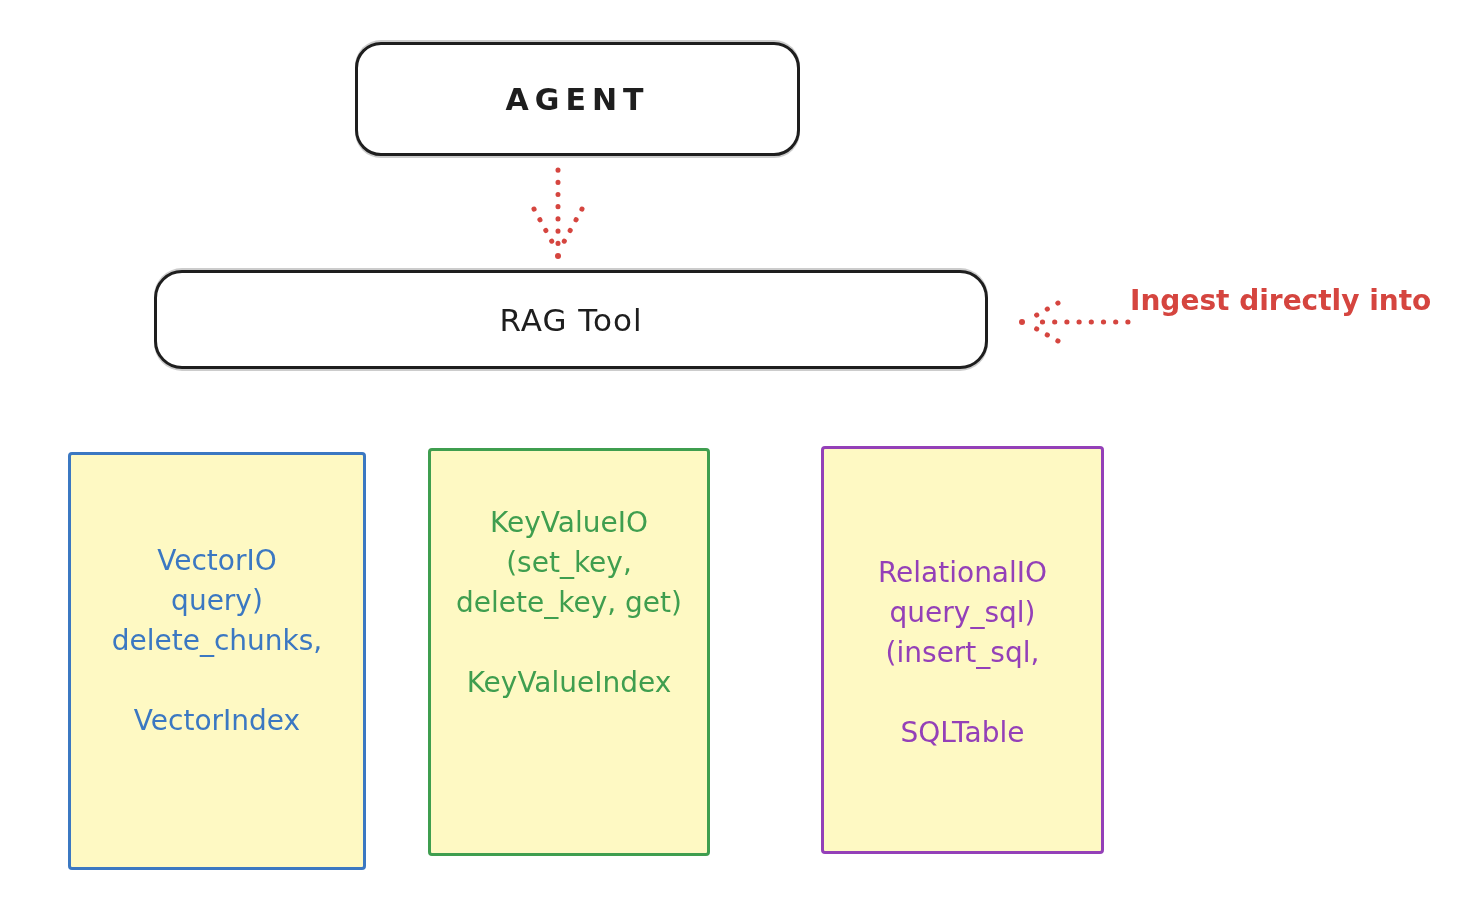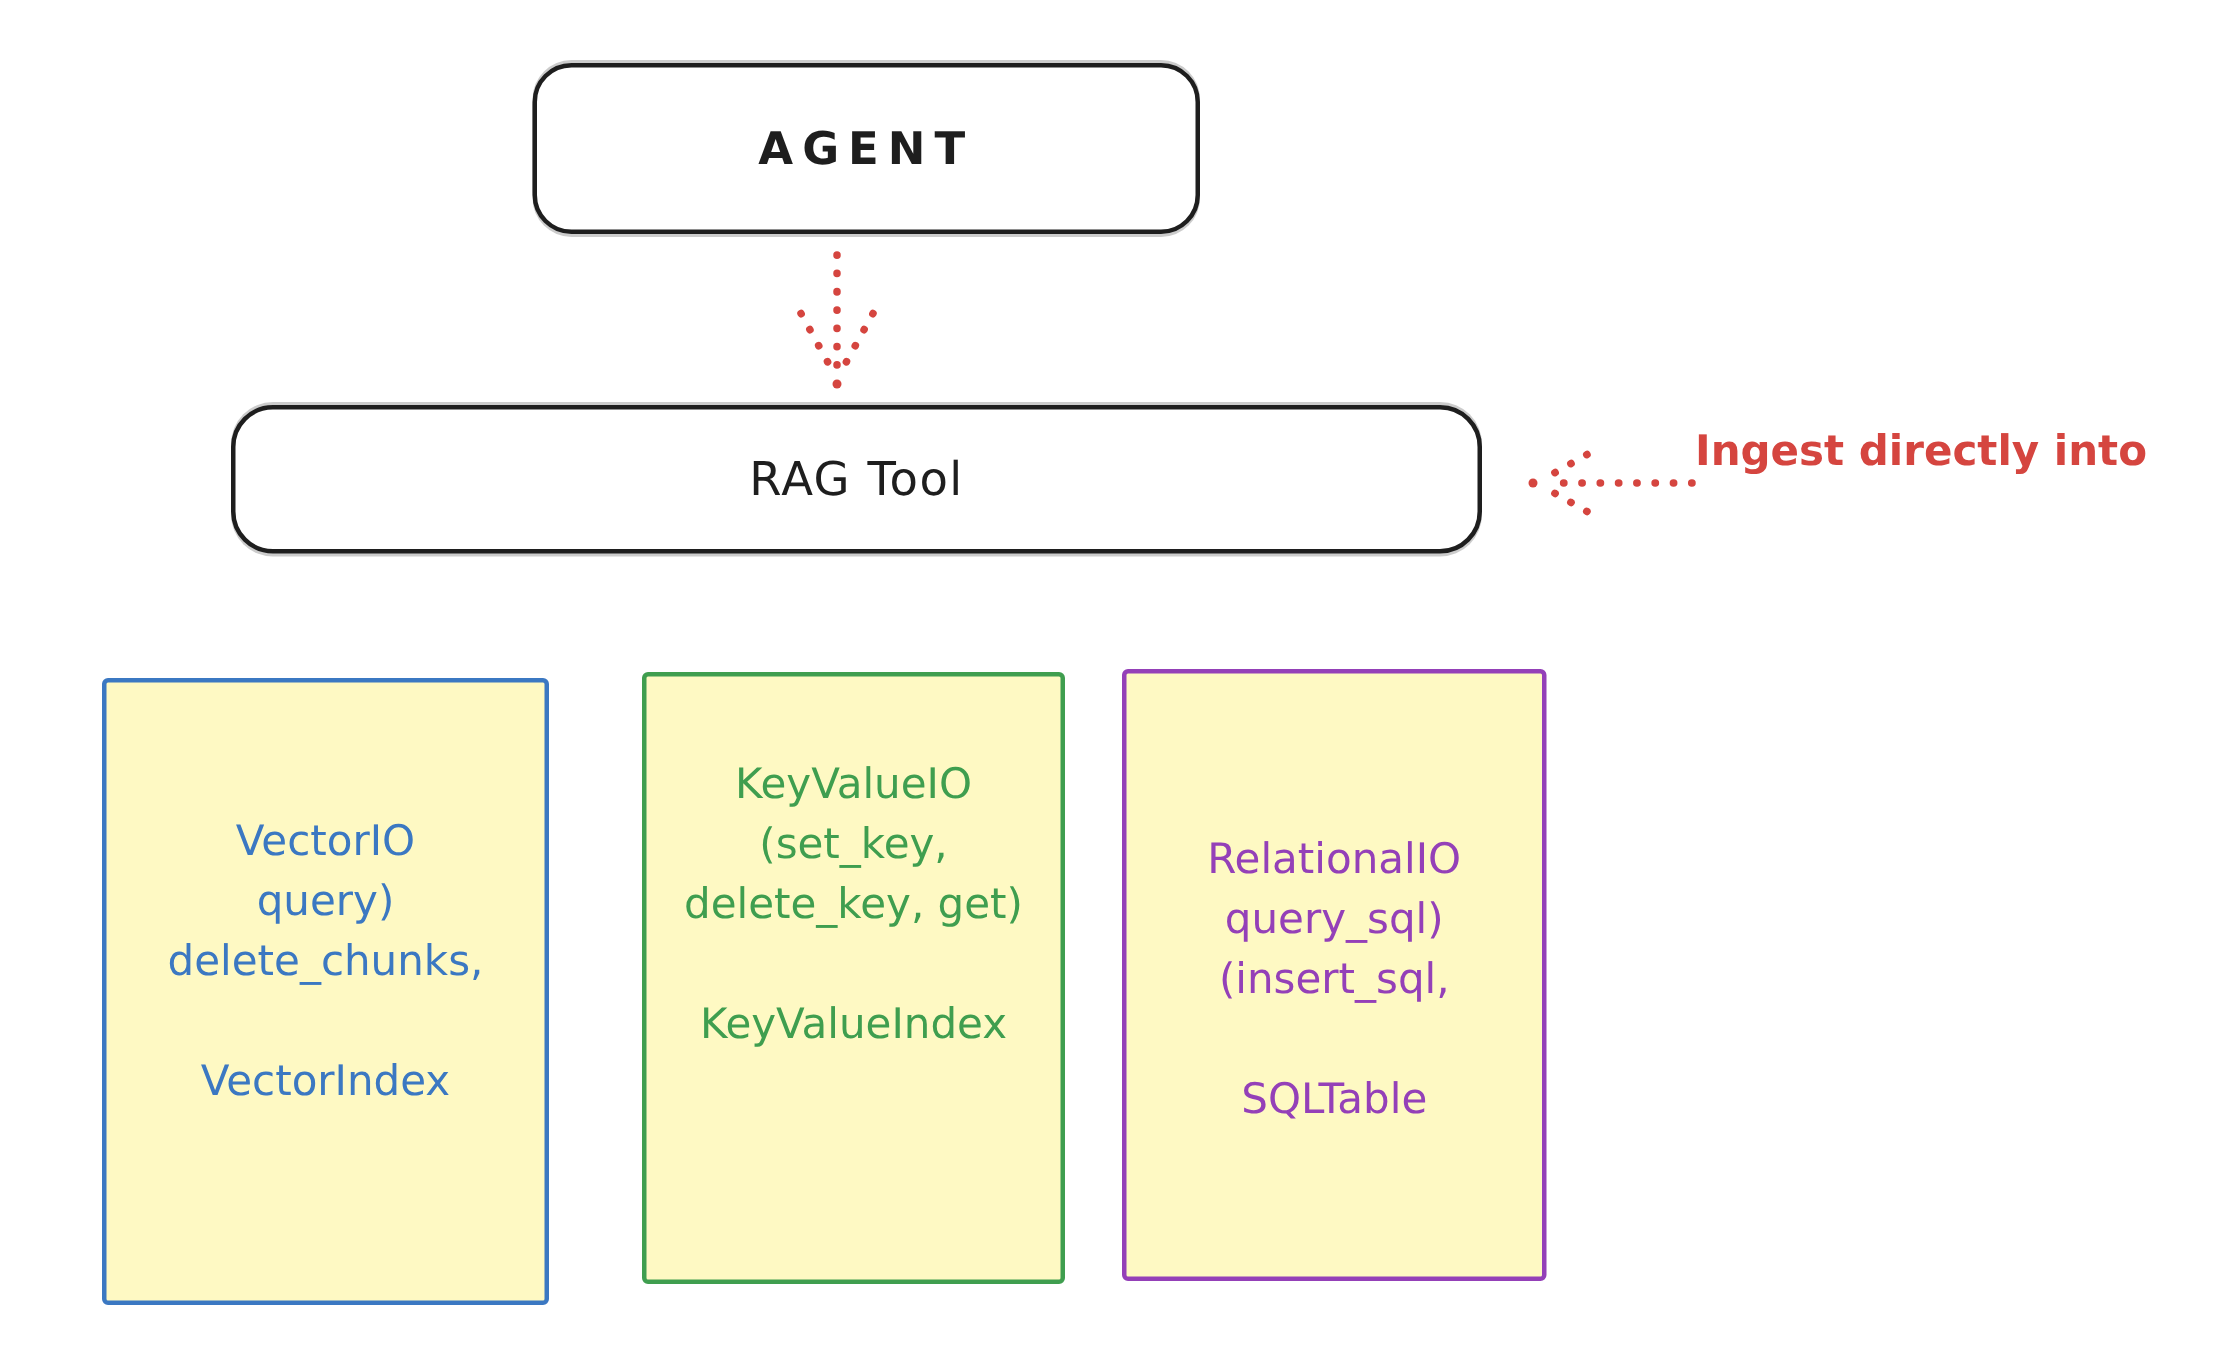--- a/index.html
+++ b/index.html
@@ -41,21 +41,21 @@
   .store div{width:100%;}
   .store-blue{
     left:68px; top:452px; width:298px; height:418px;
     border:3.5px solid var(--blue); color:var(--blue); padding-top:86px;
   }
   .store-green{
     left:428px; top:448px; width:282px; height:408px;
     border:3.5px solid var(--green); color:var(--green); padding-top:52px;
   }
   .store-purple{
-    left:748px; top:446px; width:283px; height:408px;
+    left:821px; top:446px; width:283px; height:408px;
     border:3.5px solid var(--purple); color:var(--purple); padding-top:104px;
   }
   .gap{height:40px;}
   .annotation{
     position:absolute; left:1130px; top:281px; width:345px;
     color:var(--red); font-size:28px; line-height:40px;
     font-weight:bold; 
   }
   .arrows{
     position:absolute; left:0; top:0; width:1484px; height:910px;

